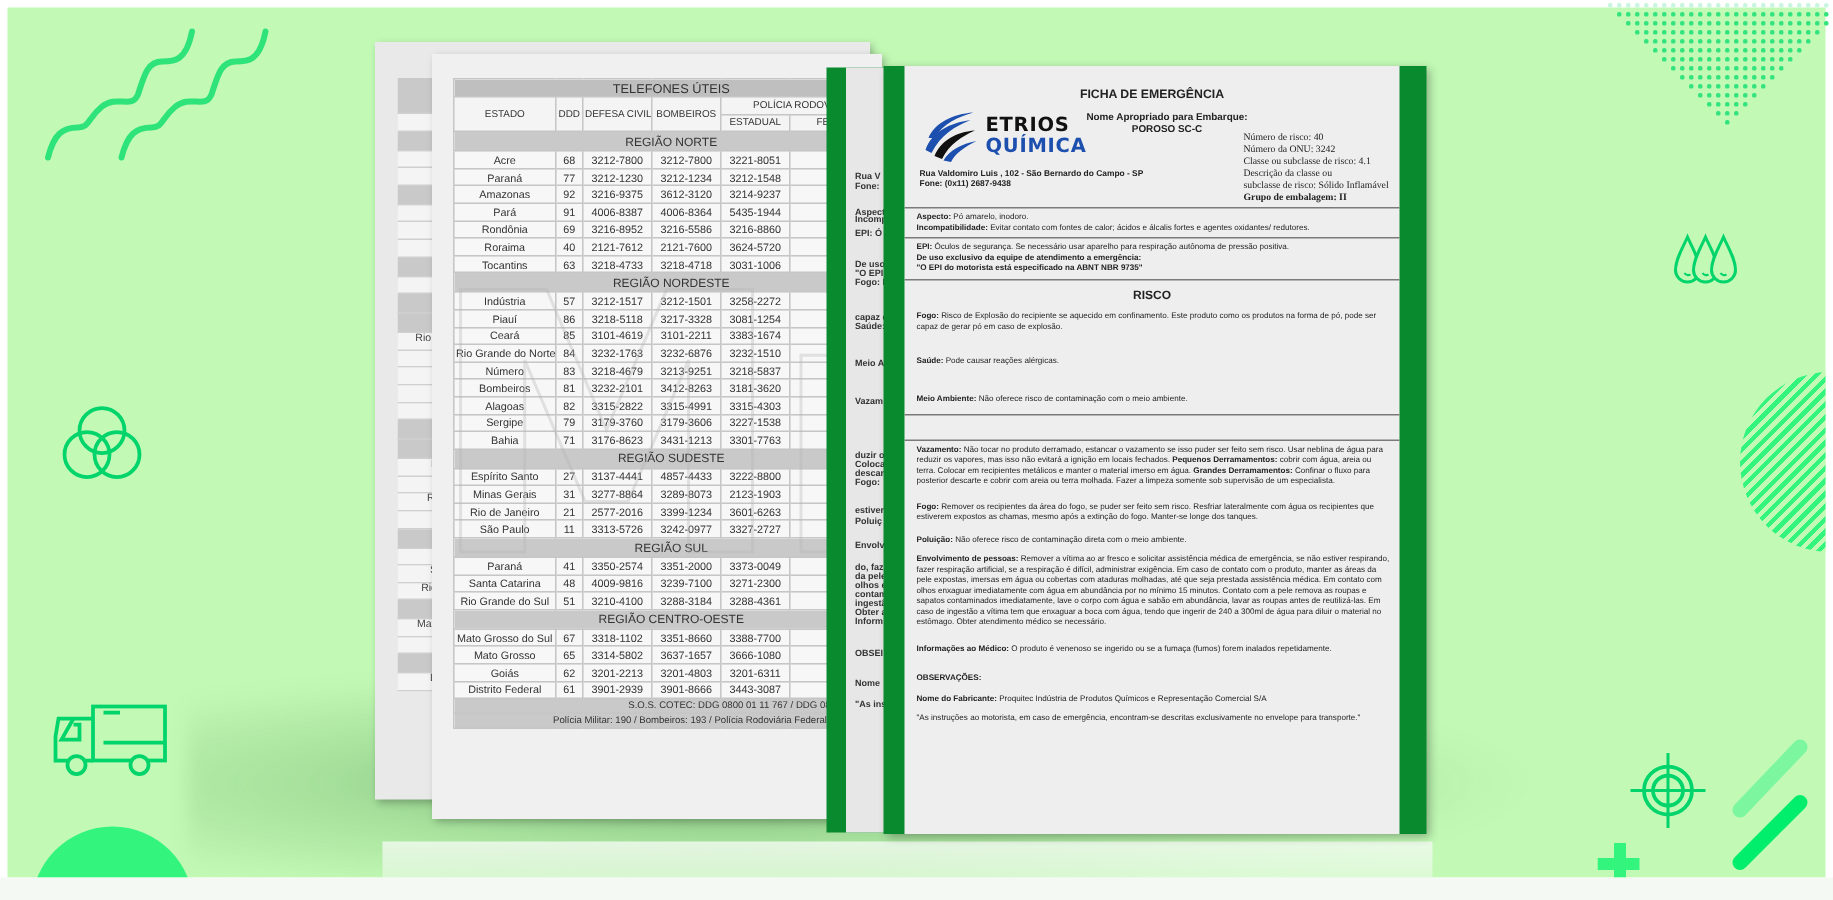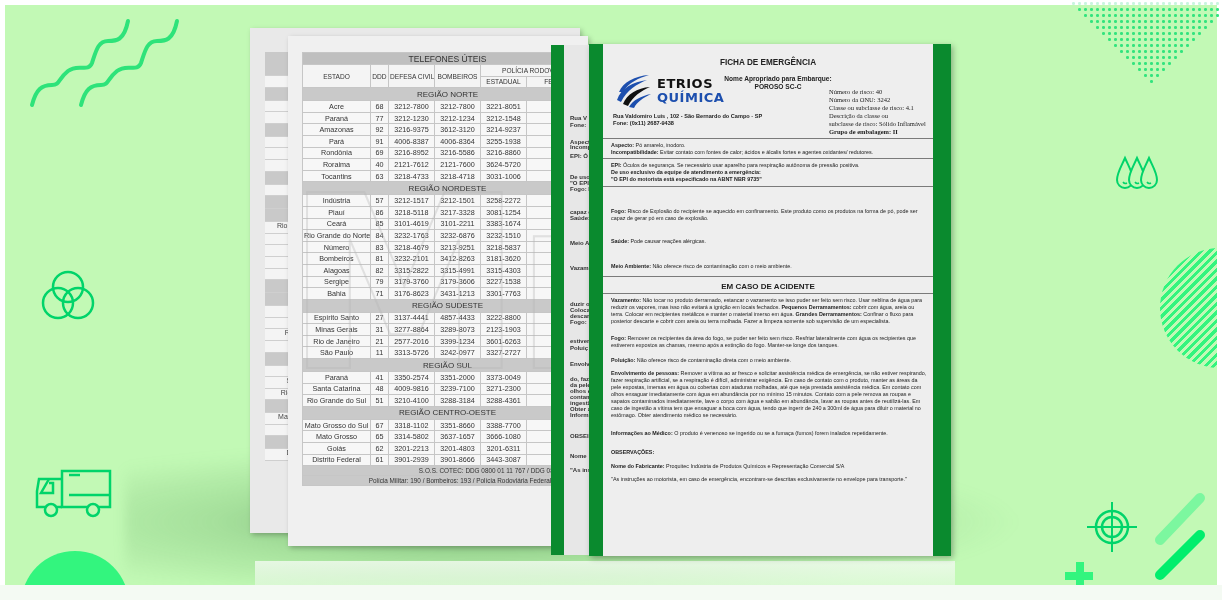--- a/index.html
+++ b/index.html
@@ -438,21 +438,21 @@
           <td>3216-9375</td>
           <td>3612-3120</td>
           <td>3214-9237</td>
           <td>321</td>
         </tr>
         <tr class="row">
           <td>Pará</td>
           <td>91</td>
           <td>4006-8387</td>
           <td>4006-8364</td>
-          <td>3255-1938</td>
+          <td>5435-1944</td>
           <td>328</td>
         </tr>
         <tr class="row">
           <td>Rondônia</td>
           <td>69</td>
           <td>3216-8952</td>
           <td>3216-5586</td>
           <td>3216-8860</td>
           <td>321</td>
         </tr>
@@ -729,32 +729,32 @@
       <div><b>Incompatibilidade:</b><span> Evitar contato com fontes de calor; ácidos e álcalis fortes e agentes oxidantes/ redutores.</span></div>
     </div>
     <div class="hr" style="top:114px"></div>
     <div class="sec" style="top:118px">
       <div><b>EPI:</b><span> Óculos de segurança. Se necessário usar aparelho para respiração autônoma de pressão positiva.</span></div>
       <div><b>De uso exclusivo da equipe de atendimento a emergência:</b></div>
       <div><b>"O EPI do motorista está especificado na ABNT NBR 9735"</b></div>
     </div>
     <div class="hr" style="top:142px"></div>
 
+    <div class="heading" style="top:148px">RISCO</div>
     <div class="sec" style="top:164px">
       <b>Fogo:</b><span> Risco de Explosão do recipiente se aquecido em confinamento. Este produto como os produtos na forma de pó, pode ser capaz de gerar pó em caso de explosão.</span>
     </div>
     <div class="sec" style="top:194px">
       <b>Saúde:</b><span> Pode causar reações alérgicas.</span>
     </div>
     <div class="sec" style="top:219px">
       <b>Meio Ambiente:</b><span> Não oferece risco de contaminação com o meio ambiente.</span>
     </div>
     <div class="hr" style="top:232px"></div>
 
-    <div class="heading" style="top:238px">EM CASO DE ACIDENTE</div>
     <div class="hr" style="top:249px"></div>
     <div class="sec" style="top:253px">
       <b>Vazamento:</b><span> Não tocar no produto derramado, estancar o vazamento se isso puder ser feito sem risco. Usar neblina de água para reduzir os vapores, mas isso não evitará a ignição em locais fechados. </span><b>Pequenos Derramamentos:</b><span> cobrir com água, areia ou terra. Colocar em recipientes metálicos e manter o material imerso em água. </span><b>Grandes Derramamentos:</b><span> Confinar o fluxo para posterior descarte e cobrir com areia ou terra molhada. Fazer a limpeza somente sob supervisão de um especialista.</span>
     </div>
     <div class="sec" style="top:291px">
       <b>Fogo:</b><span> Remover os recipientes da área do fogo, se puder ser feito sem risco. Resfriar lateralmente com água os recipientes que estiverem expostos as chamas, mesmo após a extinção do fogo. Manter-se longe dos tanques.</span>
     </div>
     <div class="sec" style="top:313px">
       <b>Poluição:</b><span> Não oferece risco de contaminação direta com o meio ambiente.</span>
     </div>

